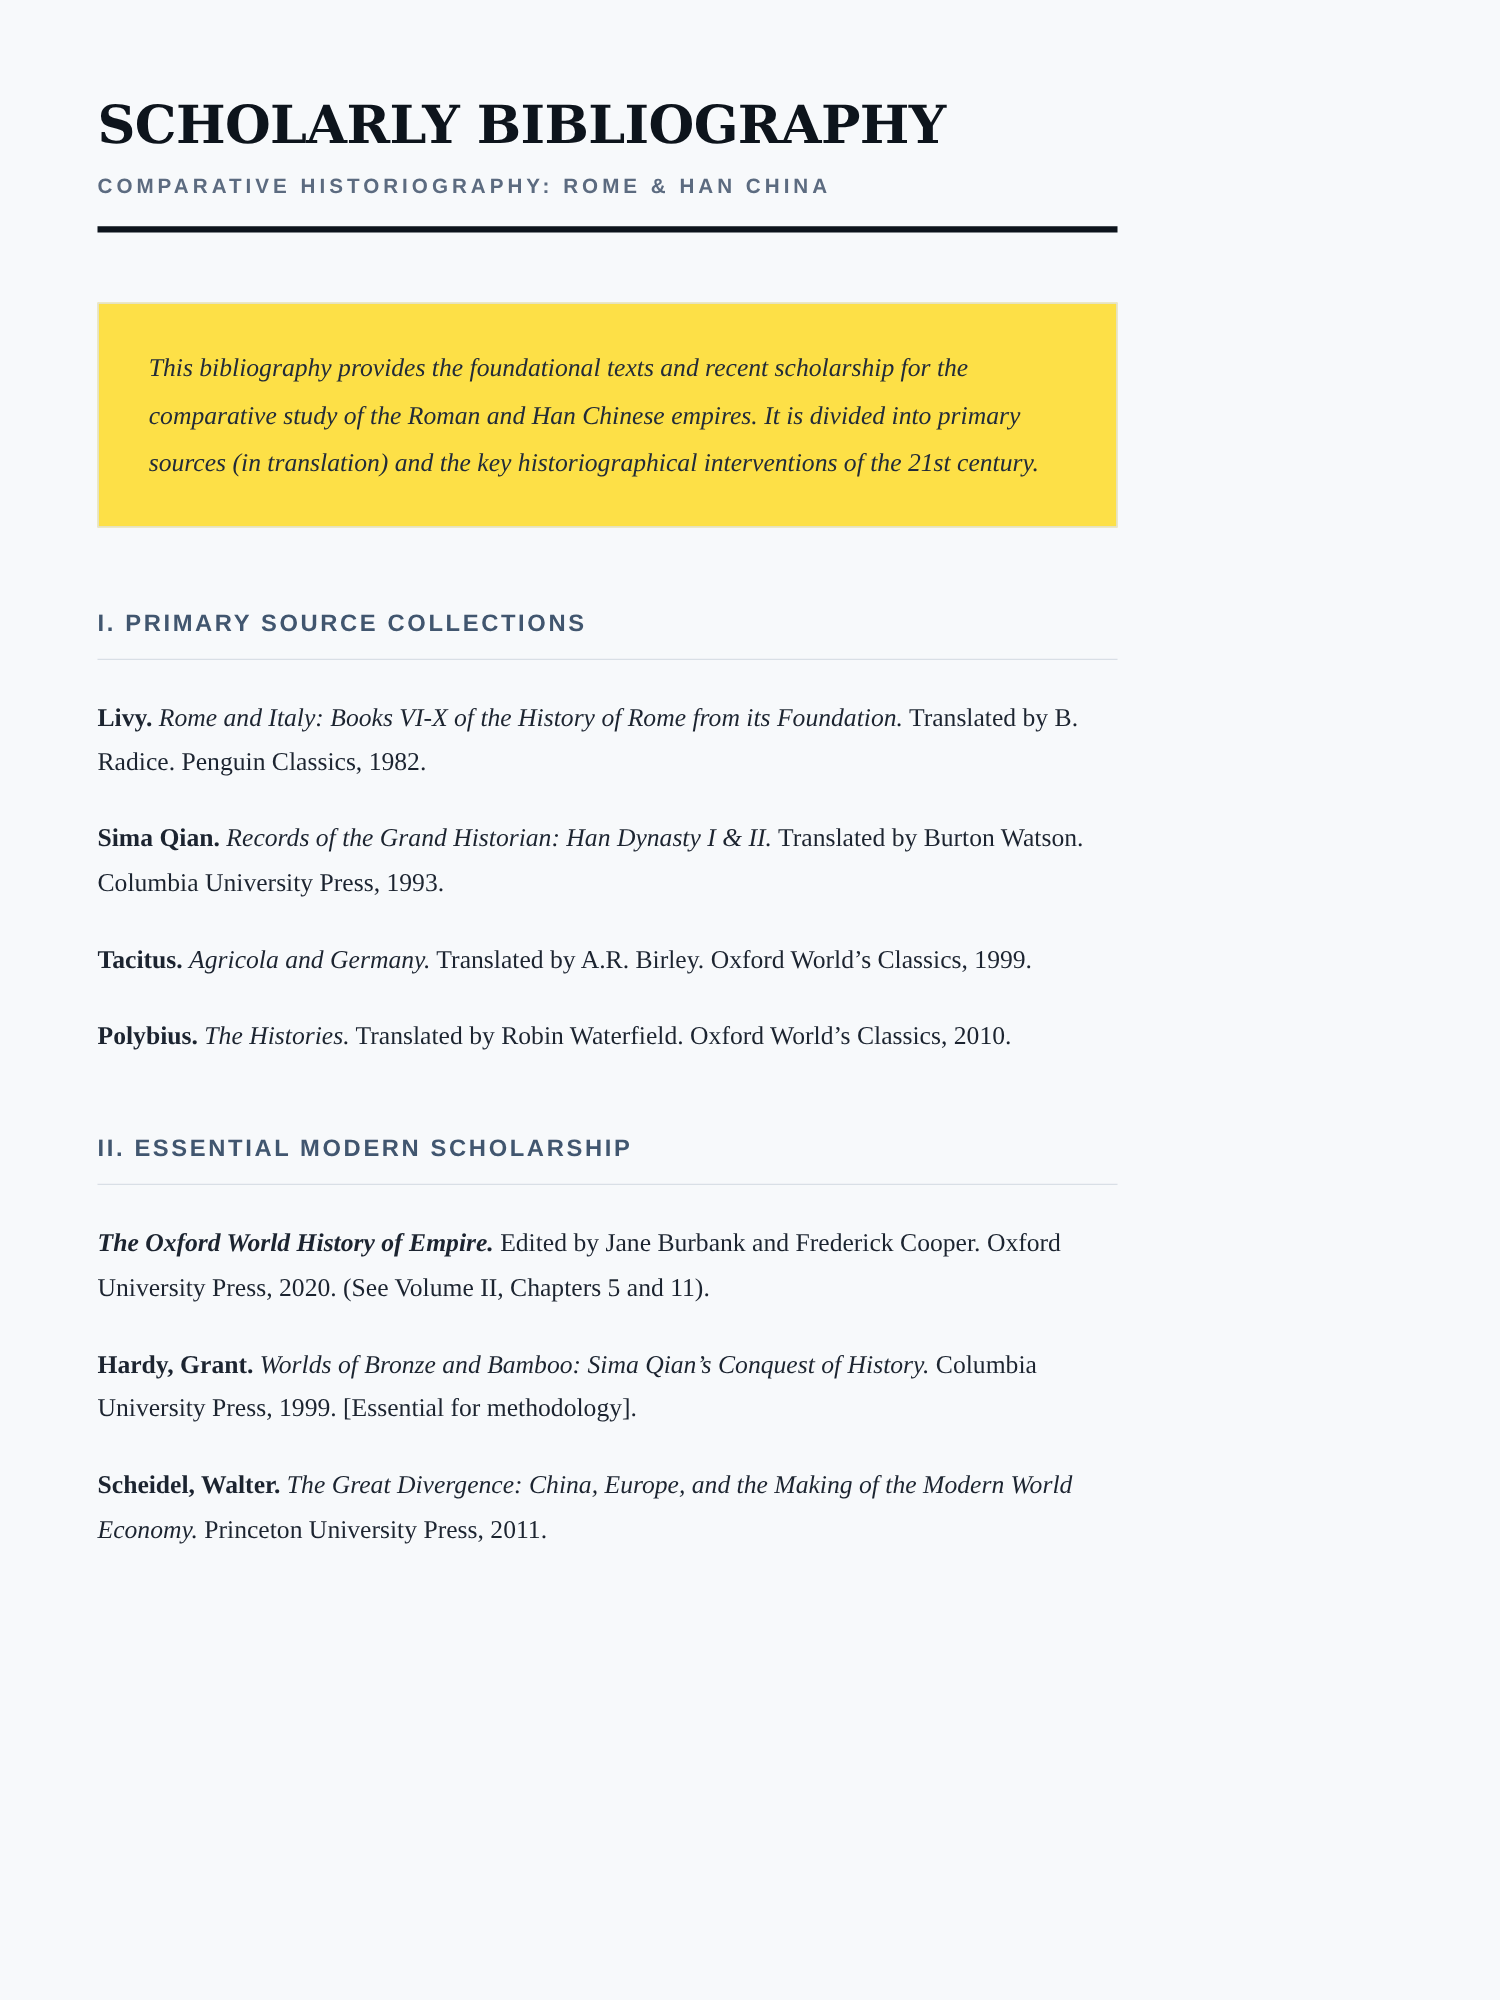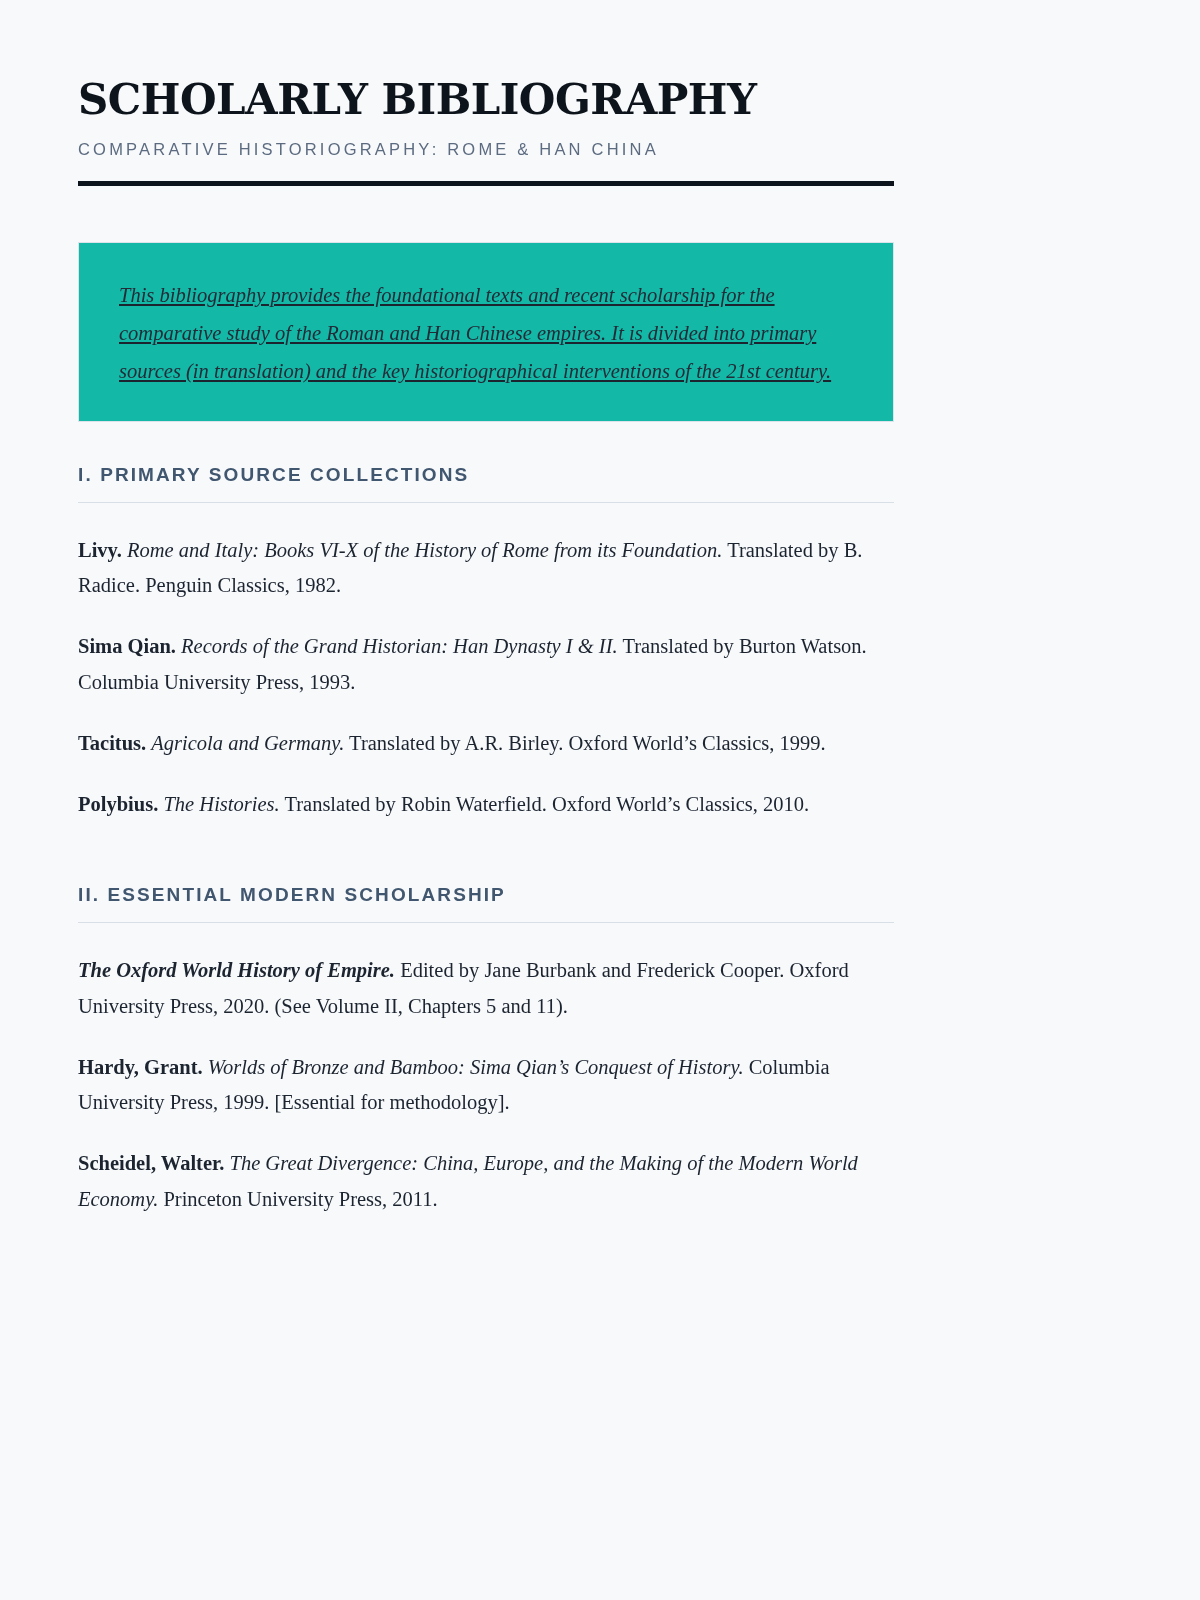--- a/index.html
+++ b/index.html
@@ -30,35 +30,35 @@
     color: #0d141c;
     margin: 0 0 18px 0;
     line-height: 1.05;
   }
   .doc-subtitle {
     font-family: "Liberation Sans", sans-serif;
     font-size: 16.5px;
     letter-spacing: 3.2px;
     color: #5c6b80;
     margin: 0 0 22px 0;
+    font-weight: bold;
   }
   .title-rule {
     height: 5px;
     background: #0d141c;
     width: 100%;
     margin-bottom: 56px;
   }
 
   
   .abstract {
     border: 1px solid #dde3ea;
-    background: #14b8a6;
+    background: #fde047;
     padding: 34px 40px 30px 40px;
-    margin-bottom: 42px;
-    text-decoration: underline;
+    margin-bottom: 67px;
   }
   .abstract p {
     margin: 0;
     font-style: italic;
     font-size: 20.5px;
     line-height: 1.85;
     color: #222b38;
   }
 
   

